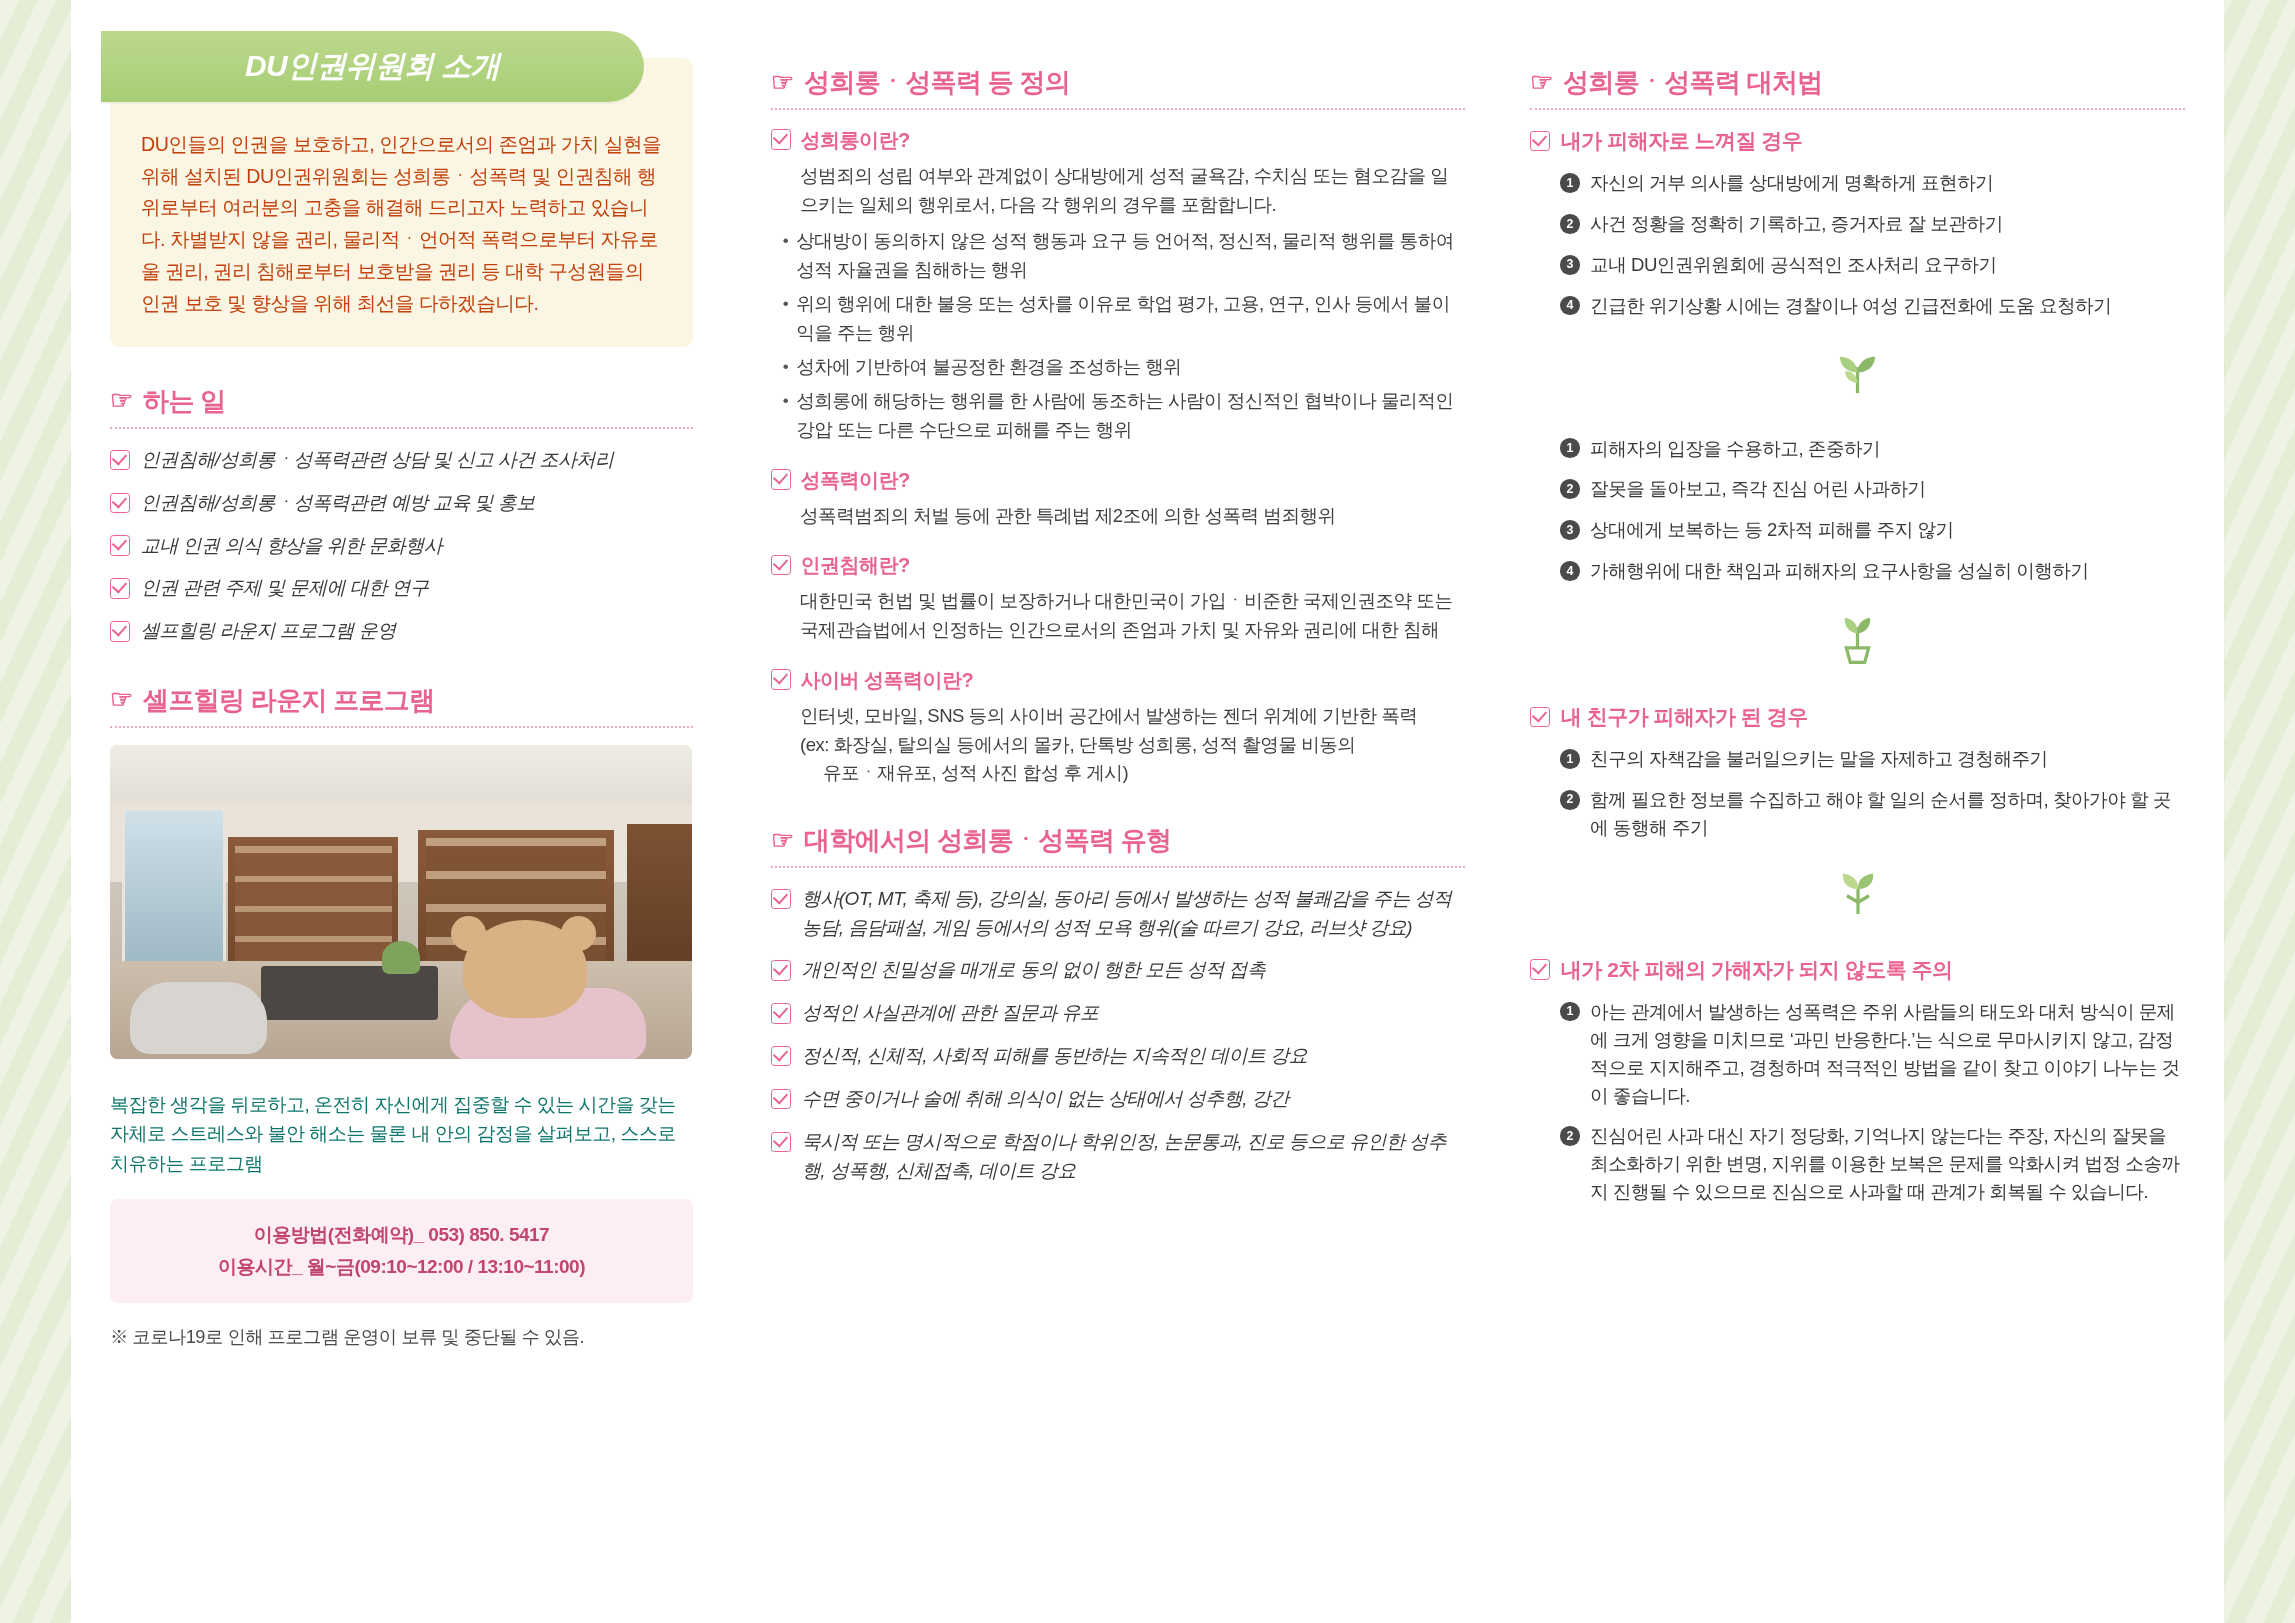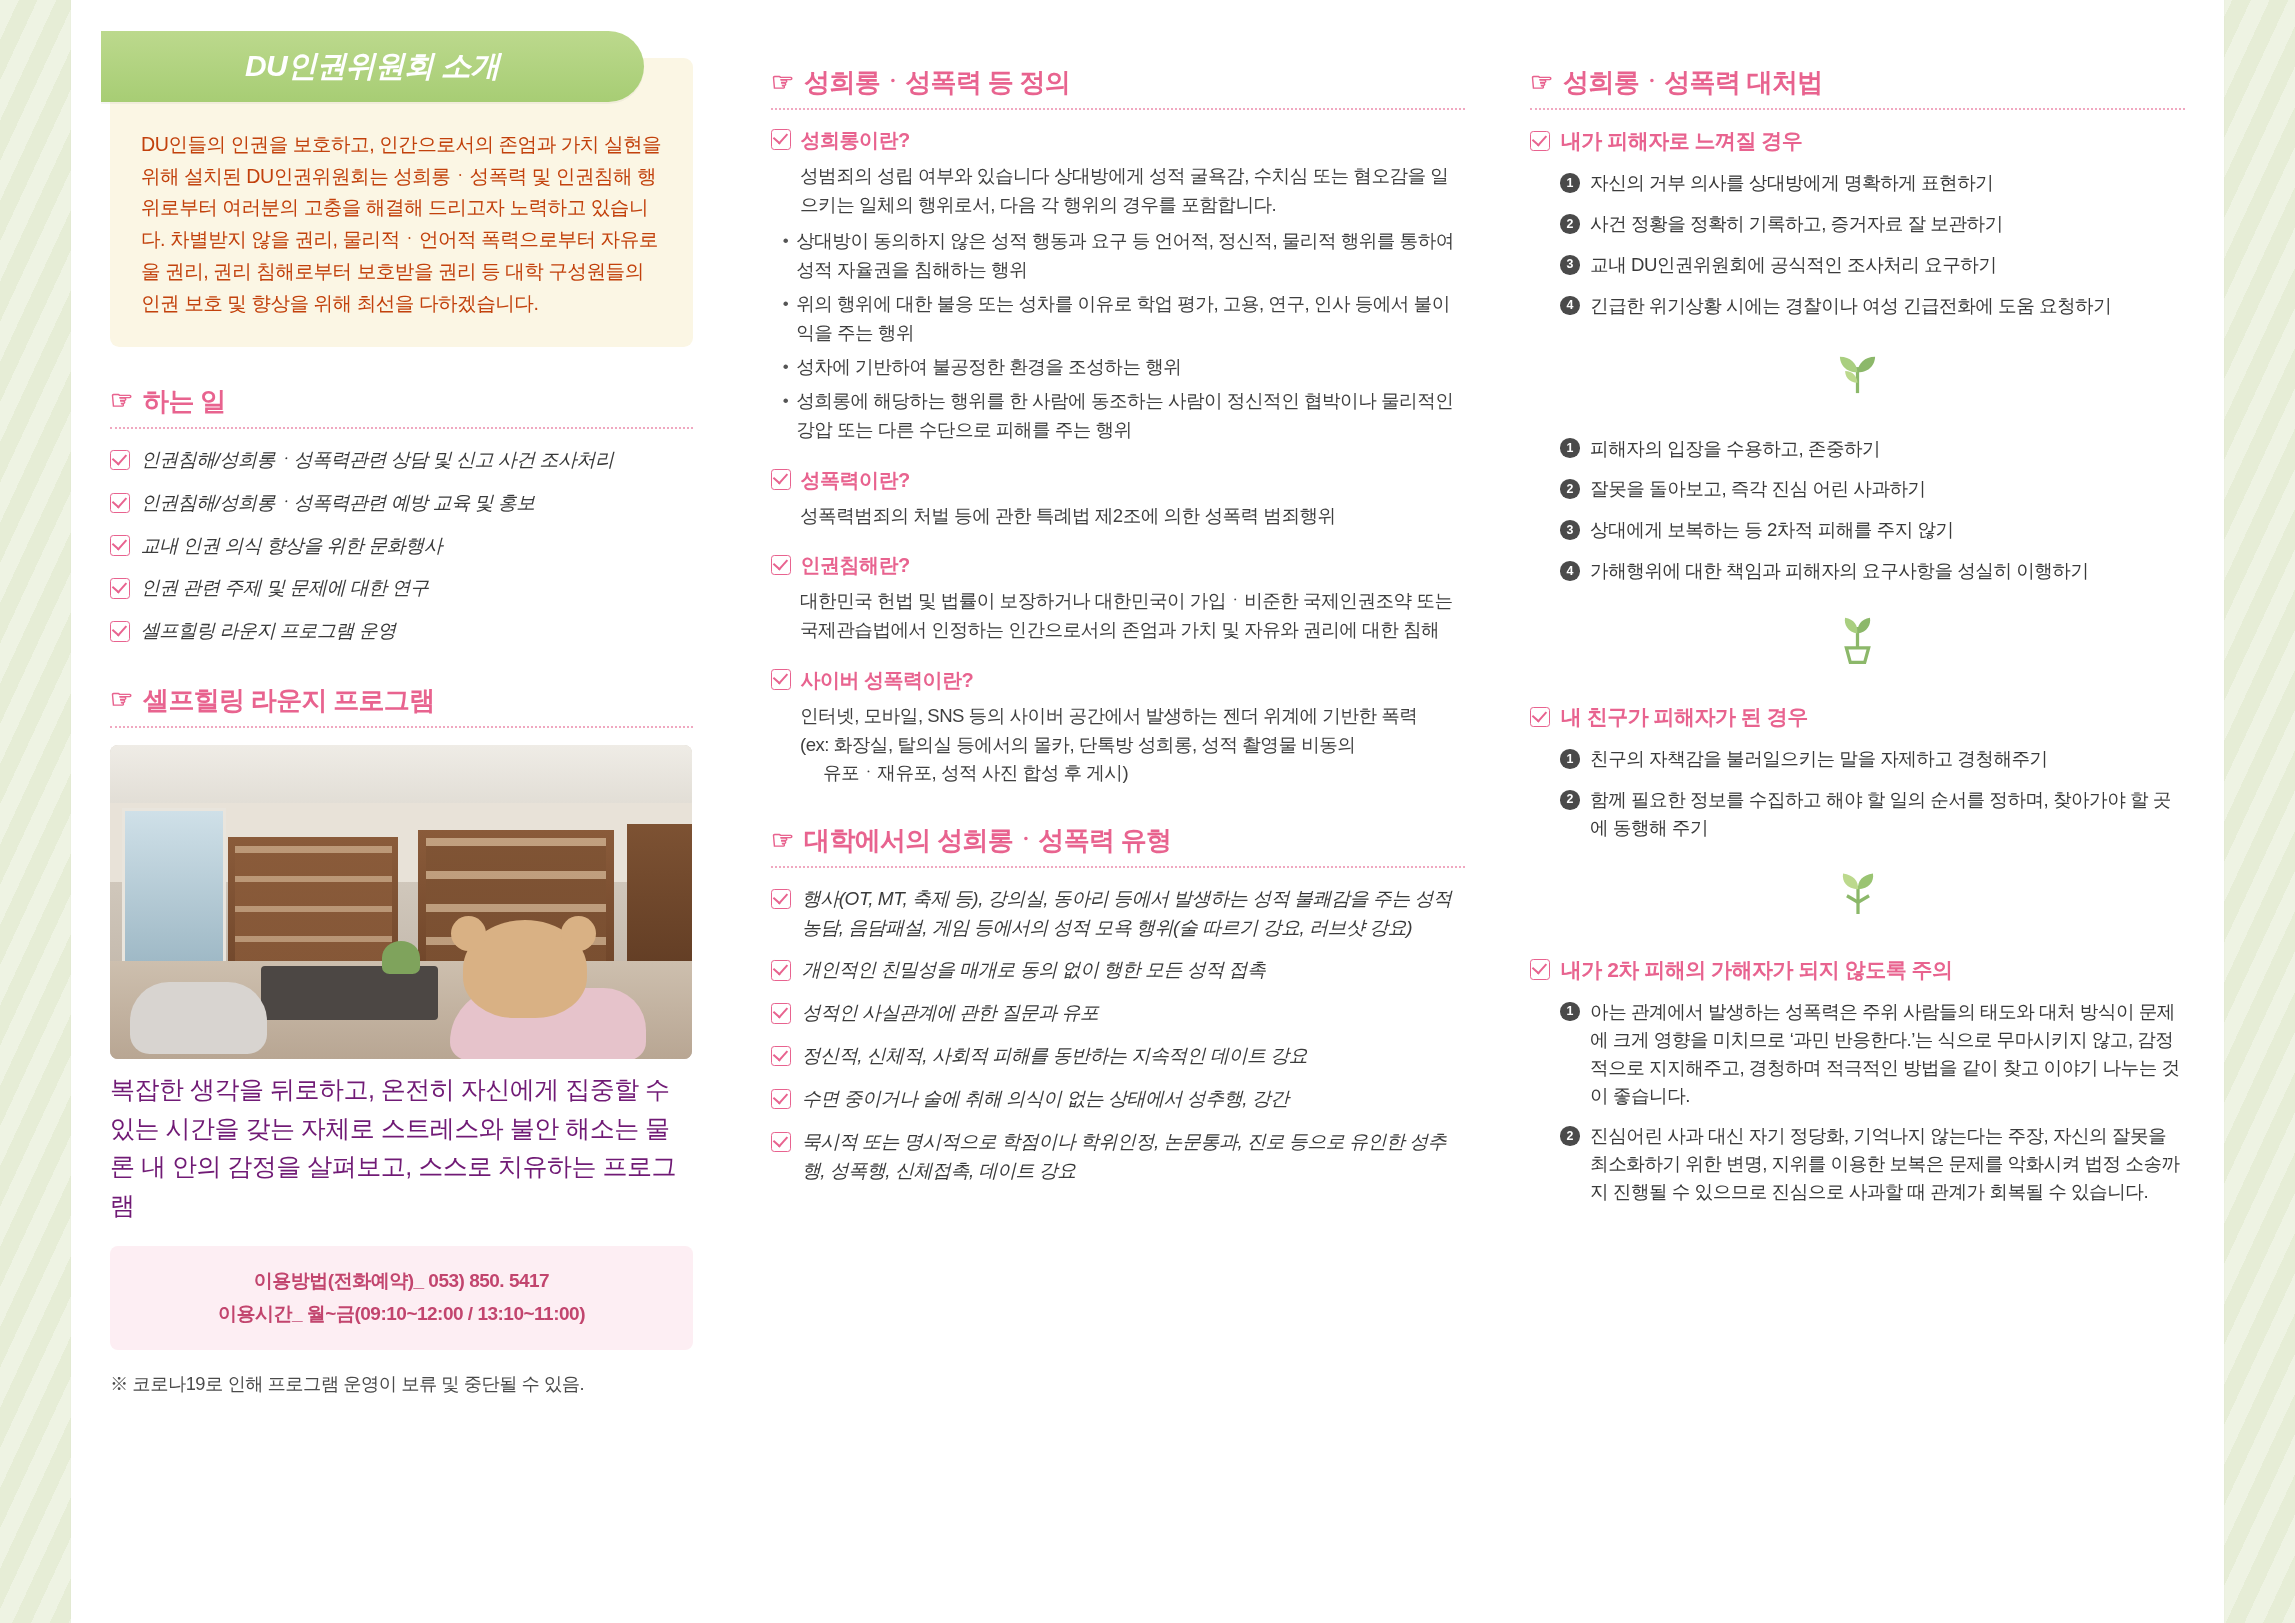--- a/index.html
+++ b/index.html
@@ -108,21 +108,21 @@
   .photo .floor{position:absolute;left:0;top:216px;width:100%;height:98px;background:linear-gradient(180deg,#cdbfae,#b8a693);}
   .photo .table{position:absolute;left:151px;top:221px;width:177px;height:54px;background:#4c4744;border-radius:3.9px;}
   .photo .cushionL{position:absolute;left:19.6px;top:237px;width:137px;height:72px;background:#d8d4d0;border-radius:39px 39px 19.6px 19.6px;}
   .photo .cushionR{position:absolute;left:340px;top:243px;width:196px;height:72px;background:#e6c3cb;border-radius:59px 46px 19.6px 19.6px;}
   .photo .bear{position:absolute;left:353px;top:175px;width:124px;height:98px;background:#d9b184;border-radius:60% 60% 50% 50%;}
   .photo .bear::before{content:"";position:absolute;left:-11.8px;top:-3.9px;width:35px;height:35px;background:#d9b184;border-radius:50%;}
   .photo .bear::after{content:"";position:absolute;right:-9.2px;top:-3.9px;width:35px;height:35px;background:#d9b184;border-radius:50%;}
   .photo .plant{position:absolute;left:272px;top:196px;width:38px;height:33px;background:#7fa35c;border-radius:50% 50% 20% 20%;}
 
   .photo-caption {
-    margin-top:11px; font-size:25px; line-height:1.55; letter-spacing:-0.5px; color:#701a75;
+    margin-top:31px; font-size:19px; line-height:1.55; letter-spacing:-0.5px; color:#0f766e;
   }
   .info-box {
     margin-top:21px;
     background:#fdeef3;
     border-radius:7.9px;
     padding:19.6px 13px;
     text-align:center;
     color:#c2456e;
     font-size:19px; font-weight:bold; line-height:1.7; letter-spacing:-0.5px;
   }
@@ -253,21 +253,21 @@
         <span class="hand">☞</span>
         <span>성희롱ㆍ성폭력 등 정의</span>
       </div>
       <div class="dots"></div>
 
       <div class="sub">
         <div class="sub-head">
           <span class="chk" style="margin-top:2.6px;"></span>
           <span>성희롱이란?</span>
         </div>
-        <div class="sub-body">성범죄의 성립 여부와 있습니다 상대방에게 성적 굴욕감, 수치심 또는 혐오감을 일으키는 일체의 행위로서, 다음 각 행위의 경우를 포함합니다.</div>
+        <div class="sub-body">성범죄의 성립 여부와 관계없이 상대방에게 성적 굴욕감, 수치심 또는 혐오감을 일으키는 일체의 행위로서, 다음 각 행위의 경우를 포함합니다.</div>
         <div class="sub-body bul">
           <div class="bul-item">
             <span class="bul-dot">•</span>
             <span>상대방이 동의하지 않은 성적 행동과 요구 등 언어적, 정신적, 물리적 행위를 통하여 성적 자율권을 침해하는 행위</span>
           </div>
           <div class="bul-item">
             <span class="bul-dot">•</span>
             <span>위의 행위에 대한 불응 또는 성차를 이유로 학업 평가, 고용, 연구, 인사 등에서 불이익을 주는 행위</span>
           </div>
           <div class="bul-item">

